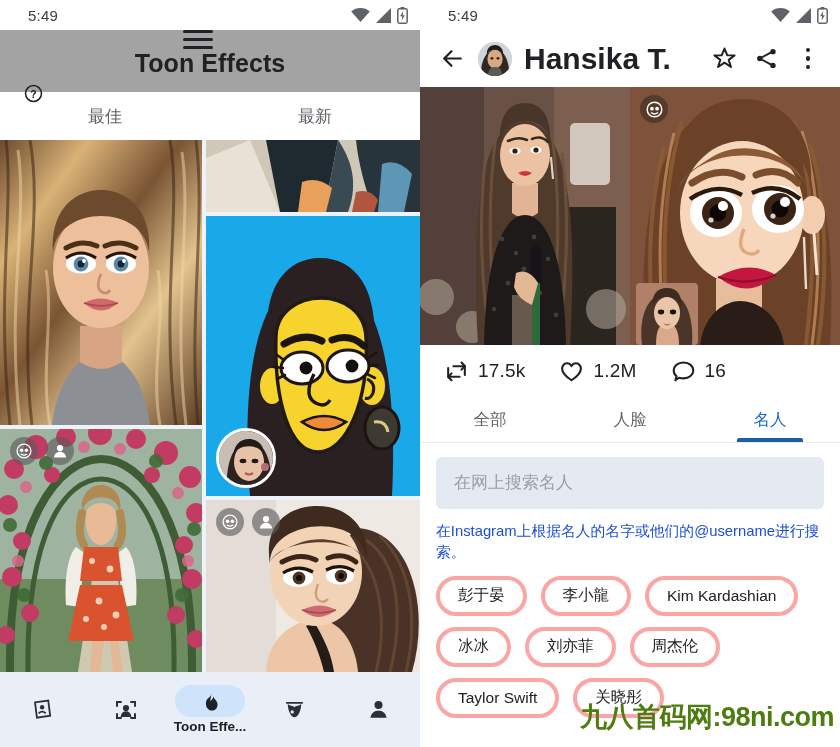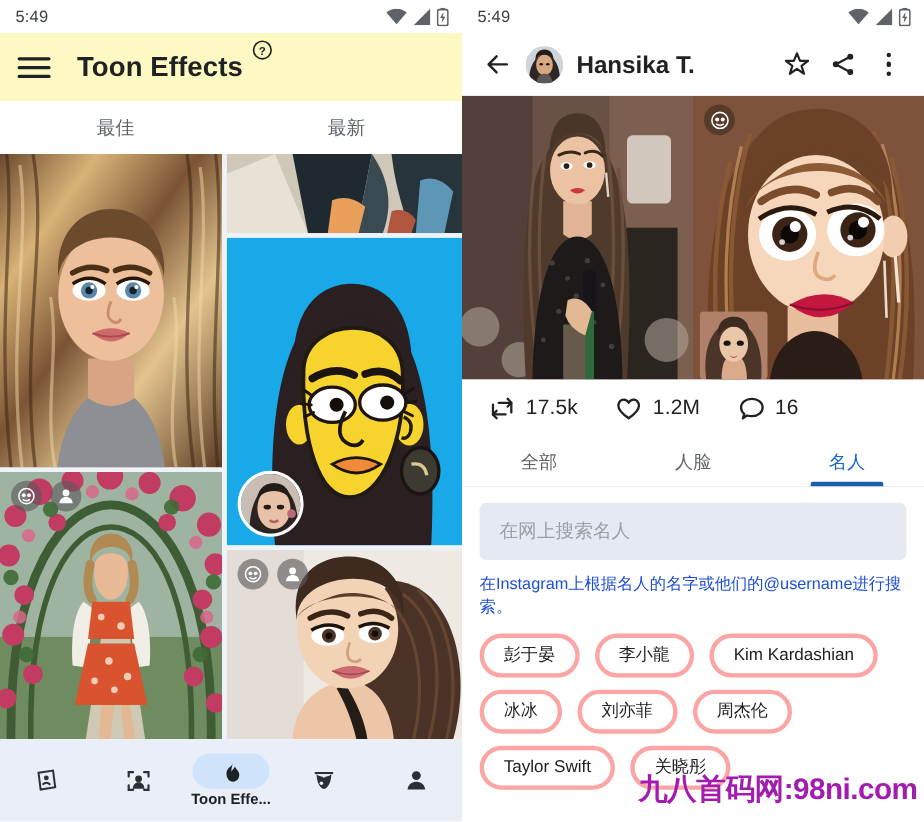--- a/index.html
+++ b/index.html
@@ -8,29 +8,29 @@
     font-family: "Liberation Sans", "DejaVu Sans", sans-serif;
     background: #ffffff;
     overflow: hidden;
   }
   .screen { position: relative; width: 840px; height: 747px; display: flex; }
   .pane { position: relative; width: 420px; height: 747px; overflow: hidden; background:#fff; }
 
   
   .statusbar {
     height: 30px; display: flex; align-items: center;
-    justify-content: space-between; padding: 0 12px 0 14px;
+    justify-content: space-between; padding: 0 12px 0 28px;
     background: #ffffff;
   }
   .status-time { font-size: 15px; color: #3c4043; letter-spacing: .2px; }
   .status-icons { display: flex; align-items: center; gap: 5px; }
   .ic { display:block; }
 
   
-  .appbar-left { height: 62px; display:flex; align-items:center; padding: 0 16px; background:#fef9c3; }
+  .appbar-left { height: 62px; display:flex; align-items:center; padding: 0 16px; background:#a3a3a3;flex-direction:column; }
   .hamburger { width: 34px; height: 34px; display:flex; flex-direction:column; justify-content:center; gap:5px; margin-right: 20px;}
   .hamburger span { display:block; height:3px; background:#202124; border-radius:2px; }
   .hamburger span:nth-child(1){width:30px}
   .hamburger span:nth-child(2){width:30px}
   .hamburger span:nth-child(3){width:30px}
   .app-title { font-size: 25px; font-weight: 700; color:#202124; letter-spacing:.1px; }
   .help-badge { margin-left: 8px; align-self:flex-start; margin-top: 6px; }
 
   
   .tabs { display:flex; height:48px; background:#fff; }
@@ -59,21 +59,21 @@
   .navitem { flex:1; display:flex; flex-direction:column; align-items:center; justify-content:center; gap:2px; }
   .navpill { width:70px; height:32px; border-radius:16px; display:flex; align-items:center; justify-content:center; }
   .navitem.active .navpill { background:#cfe4fb; }
   .navlabel { font-size:13.5px; color:#202124; font-weight:600; }
 
   
   .appbar-right { height:57px; display:flex; align-items:center; padding:0 12px 0 14px; gap:2px; background:#fff; }
   .backbtn { width:36px; height:36px; display:flex; align-items:center; justify-content:center; }
   .avatar { width:34px; height:34px; border-radius:50%; overflow:hidden; margin: 0 10px 0 6px; flex:none;
             background:#d9dde2; position:relative; }
-  .user-title { font-size:22px; font-weight:700; color:#202124; white-space:nowrap; }
+  .user-title { font-size:30px; font-weight:700; color:#202124; white-space:nowrap; }
   .appbar-right .spacer { flex:1; }
   .abtn { width:40px; height:40px; display:flex; align-items:center; justify-content:center; }
   .kebab { display:flex; flex-direction:column; gap:4px; align-items:center; }
   .kebab i { width:4.5px; height:4.5px; border-radius:50%; background:#202124; display:block; }
 
   
   .hero { position:relative; width:420px; height:258px; display:flex; background:#ddd; overflow:hidden; }
   .hero-half { position:relative; width:210px; height:258px; overflow:hidden; }
 
   
@@ -95,21 +95,21 @@
   .hint { padding:12px 16px 0 16px; font-size:14.8px; line-height:1.45; color:#1d4ed8; }
 
   
   .chips { padding:12px 16px 0 16px; display:flex; flex-wrap:wrap; gap:11px 14px; }
   .chip { height:40px; border:4px solid #fca5a5; border-radius:20px; padding:0 18px;
           display:flex; align-items:center; justify-content:center;
           font-size:15.5px; color:#202124; background:#fff; white-space:nowrap; }
 
   
   .watermark { position:absolute; right:6px; bottom:12px; z-index:50; pointer-events:none;
-               font-size:27px; font-weight:700; color:#a21caf; letter-spacing:-.5px;
+               font-size:27px; font-weight:700; color:#4d7c0f; letter-spacing:-.5px;
                text-shadow: 0 0 1px rgba(255,255,255,.35); }
 
   
   .art { position:absolute; inset:0; }
 </style>
 </head>
 <body>
 
 <div class="screen">
 

